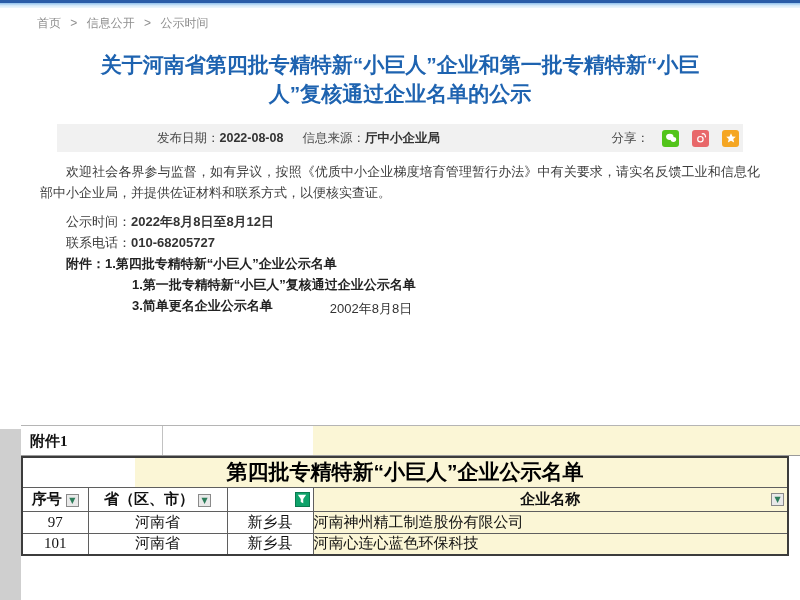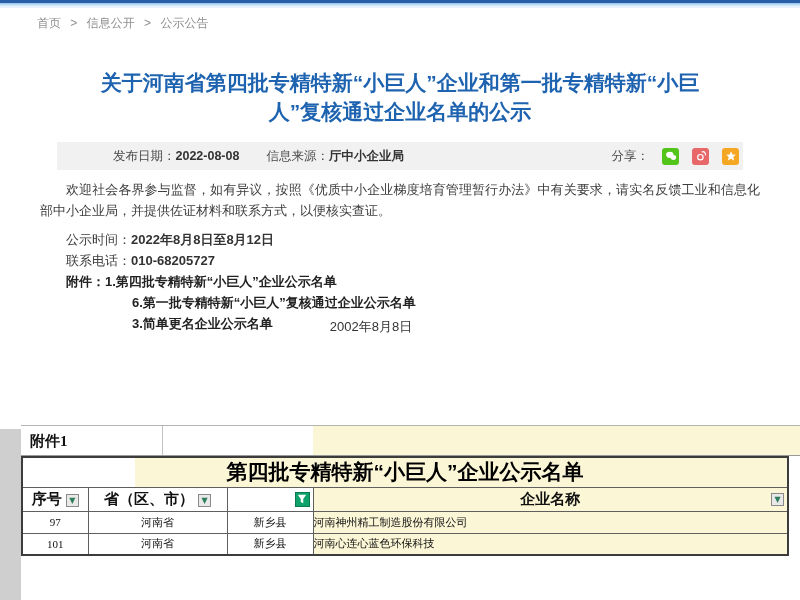--- a/index.html
+++ b/index.html
@@ -14,28 +14,28 @@
     background:linear-gradient(180deg,#8fc0ec 0%, #d9ecfa 55%, #eef7fd 100%);
     border-top:3px solid #2a5da8;
   }
   
   .breadcrumb { position:absolute; top:15px; left:37px; font-size:12px; color:#8f8f8f; }
   .breadcrumb a { color:#8f8f8f; text-decoration:none; cursor:pointer; }
   .breadcrumb .sep { margin:0 6px; }
   
   .content { position:absolute; top:48px; left:30px; width:740px; }
   h1.title {
-    margin:20px auto 0; max-width:600px; text-align:center;
+    margin:2px auto 0; max-width:600px; text-align:center;
     color:#1e63b0; font-size:21px; line-height:29px; font-weight:bold;
   }
   .info-bar {
     margin:16px 27px 0; height:28px; background:#f1f1f1;
     display:flex; align-items:center; font-size:12.5px; color:#4a4a4a;
   }
-  .meta-left { margin-left:56px; display:flex; gap:27px; }
+  .meta-left { margin-left:100px; display:flex; gap:19px; }
   .meta-left b, .line b { font-weight:bold; color:#333; }
   .share { margin-left:auto; margin-right:4px; display:flex; align-items:center; gap:13px; }
   .share-icon {
     width:17px; height:17px; border-radius:3px; display:inline-flex;
     align-items:center; justify-content:center; cursor:pointer;
   }
   .share-icon svg { display:block; }
   .ic-wechat { background:#52c41a; }
   .ic-weibo  { background:#e8686a; }
   .ic-star   { background:#f5a623; }
@@ -60,21 +60,21 @@
   table.grid { border-collapse:collapse; table-layout:fixed; width:766px;
                font-family:"Liberation Serif", serif; border:2px solid #3c3c3c; }
   table.grid td, table.grid th { border:1px solid #5f5f5f; overflow:hidden; white-space:nowrap; }
   tr.t-title td {
     height:30px; text-align:center; font-family:"Liberation Sans", sans-serif;
     font-weight:bold; font-size:21px; color:#000;
     background:linear-gradient(to right,#ffffff 112px,#fbf6d6 112px);
   }
   tr.t-head th { height:24px; font-size:15px; font-weight:bold; color:#111; background:#fff; position:relative; }
   tr.t-head th.c4 { background:#fbf6d6; }
-  tr.d-row td { height:22px; font-size:11px; text-align:center; color:#111; background:#fff; }
+  tr.d-row td { height:22px; font-size:15px; text-align:center; color:#111; background:#fff; }
   tr.d-row td.c4 { background:#fbf6d6; text-align:left; }
   .filter-btn {
     display:inline-block; width:13px; height:13px; margin-left:4px; vertical-align:1px;
     background:#e9e9e9; border:1px solid #8a8a8a; font-size:8px; line-height:11px;
     color:#2e7d5b; text-align:center; cursor:pointer; font-family:"DejaVu Sans", sans-serif;
   }
   .filter-btn::after { content:"▼"; }
   .filter-btn.abs-right { position:absolute; right:3px; top:5px; }
   .filter-active {
     position:absolute; right:3px; top:4px; width:15px; height:15px;
@@ -85,21 +85,21 @@
 </head>
 <body>
 
 <div class="top-strip"></div>
 
 <nav class="breadcrumb">
   <a>首页</a>
   <span class="sep">&gt;</span>
   <a>信息公开</a>
   <span class="sep">&gt;</span>
-  <a>公示公告</a>
+  <a>公示时间</a>
 </nav>
 
 <main class="content">
   <h1 class="title">关于河南省第四批专精特新“小巨人”企业和第一批专精特新“小巨人”复核通过企业名单的公示</h1>
 
   <div class="info-bar">
     <div class="meta-left">
       <span><span>发布日期：</span><b>2022-08-08</b></span>
       <span><span>信息来源：</span><b>厅中小企业局</b></span>
     </div>
@@ -123,21 +123,21 @@
           </svg>
       </span>
     </div>
   </div>
 
   <article>
     <p class="para">欢迎社会各界参与监督，如有异议，按照《优质中小企业梯度培育管理暂行办法》中有关要求，请实名反馈工业和信息化部中小企业局，并提供佐证材料和联系方式，以便核实查证。</p>
     <p class="line"><span>公示时间：</span><b>2022年8月8日至8月12日</b></p>
     <p class="line"><span>联系电话：</span><b>010-68205727</b></p>
     <p class="att-head"><span>附件：</span><span>1.第四批专精特新“小巨人”企业公示名单</span></p>
-    <p class="att-item">6.第一批专精特新“小巨人”复核通过企业公示名单</p>
+    <p class="att-item">1.第一批专精特新“小巨人”复核通过企业公示名单</p>
     <p class="att-item">3.简单更名企业公示名单</p>
     <p class="sign-date">2002年8月8日</p>
   </article>
 </main>
 
 <section class="excel">
   <div class="gray-strip"></div>
   <div class="sheet">
     <div class="attach-row">
       <span class="attach-label">附件1</span>

